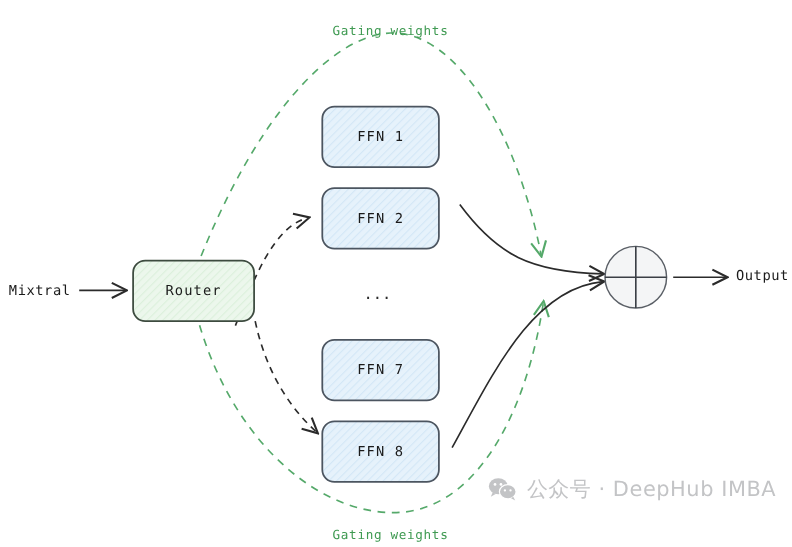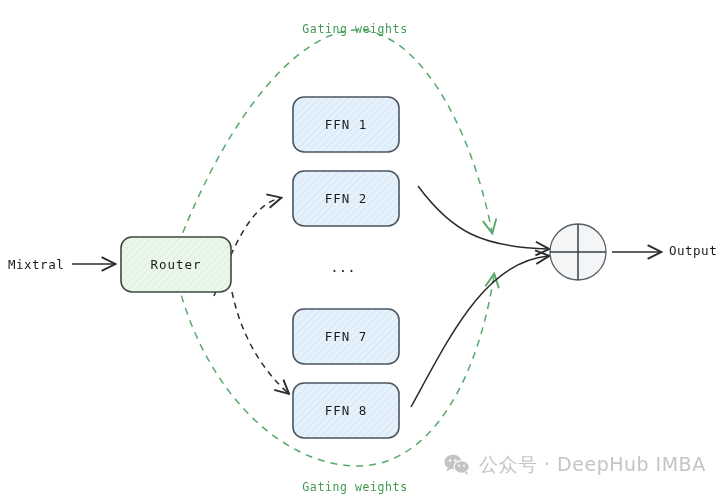--- a/index.html
+++ b/index.html
@@ -84,21 +84,21 @@
   }
   .green-edge {
     fill: none;
     stroke: #55a96a;
     stroke-width: 1.5;
     stroke-dasharray: 7 6;
   }
   #watermark {
     position: absolute;
     left: 444px;
-    top: 452px;
+    top: 432px;
     display: flex;
     align-items: center;
     gap: 9px;
     color: #c3c4c6;
     font-family: "DejaVu Sans", "Liberation Sans", sans-serif;
     font-size: 19px;
     letter-spacing: 0.5px;
     user-select: none;
   }
   #watermark .wm-text {

